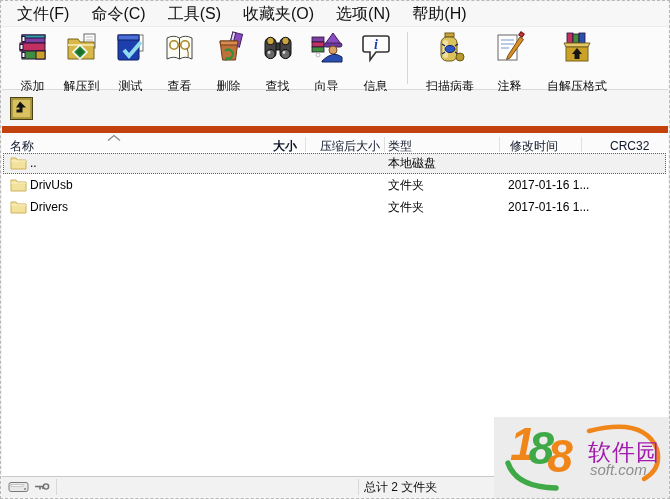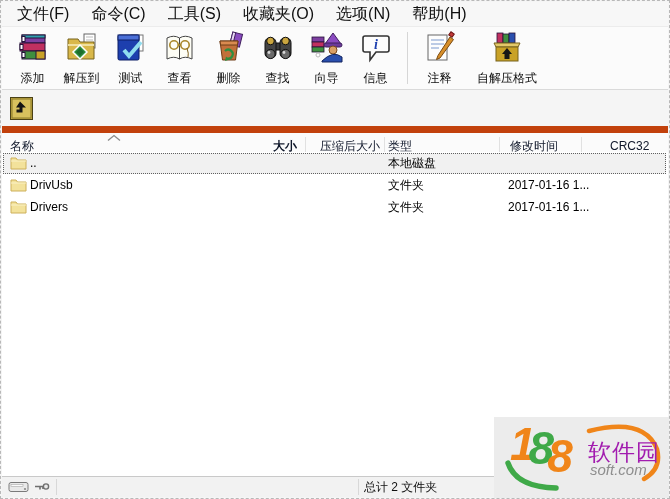--- a/index.html
+++ b/index.html
@@ -26,21 +26,21 @@
     background:#fbfbfb; border-bottom:1px solid #dadada;
     display:flex; align-items:flex-start; padding:4px 0 0 6px;
   }
   .tbtn {
     display:flex; flex-direction:column; align-items:center;
     min-width:49px; padding:0 2px; cursor:default;
   }
   .tbtn.wide { min-width:70px; }
   .tbtn.xwide { min-width:86px; }
   .ticon { width:34px; height:34px; display:block; }
-  .tlabel { font-size:12px; color:#101010; margin-top:5px; white-space:nowrap; }
+  .tlabel { font-size:12px; color:#101010; margin-top:13px; white-space:nowrap; }
   .tsep { width:1px; height:52px; background:#d6d6d6; margin:1px 7px 0 7px; }
   
   .addressbar { position:absolute; left:1px; right:1px; top:90px; height:35px; background:#f5f5f5; }
   .upbtn { position:absolute; left:8px; top:6px; width:23px; height:23px; padding:0; border:none; background:transparent; cursor:pointer; }
   
   .header {
     position:absolute; left:1px; right:1px; top:125px; height:26px;
     background:#fbfbfb; border-top:7px solid #c2410c; font-size:12px; color:#0f172a;
   }
   .hcell { position:absolute; top:0; height:26px; line-height:26px; white-space:nowrap; overflow:hidden; cursor:default; }
@@ -193,20 +193,36 @@
     <div class="tbtn">
       <svg class="ticon" viewBox="0 0 34 34">
         <path d="M6 5 h22 q2 0 2 2 v12 q0 2 -2 2 h-11 l-6 8 v-8 h-5 q-2 0 -2 -2 v-12 q0 -2 2 -2 z" fill="#fdfdfd" stroke="#333" stroke-width="1.6"></path>
         <text x="17" y="18" font-size="14" font-weight="bold" font-style="italic" fill="#1d3fae" text-anchor="middle" font-family="serif">i</text>
       </svg>
       <span class="tlabel">信息</span>
     </div>
 
     <div class="tsep"></div>
 
+    <div class="tbtn wide">
+      <svg class="ticon" viewBox="0 0 34 34">
+        <rect x="12" y="2" width="9" height="4" fill="#caa53f" stroke="#6e5a14"></rect>
+        <rect x="8" y="6" width="16" height="24" rx="6" fill="#dcc25e" stroke="#6e5a14"></rect>
+        <rect x="10" y="9" width="5" height="18" rx="2.5" fill="#efe0a0"></rect>
+        <ellipse cx="17" cy="18" rx="5" ry="3.6" fill="#2a55c8" stroke="#12245e"></ellipse>
+        <g stroke="#12245e" stroke-width="1.2">
+          <line x1="12" y1="15" x2="9" y2="13"></line>
+            <line x1="12" y1="21" x2="9" y2="23"></line>
+          <line x1="22" y1="15" x2="25" y2="13"></line>
+            <line x1="22" y1="21" x2="25" y2="23"></line>
+        </g>
+        <circle cx="27" cy="26" r="4" fill="#b89a30" stroke="#6e5a14"></circle>
+      </svg>
+      <span class="tlabel">扫描病毒</span>
+    </div>
 
     <div class="tbtn">
       <svg class="ticon" viewBox="0 0 34 34">
         <rect x="5" y="4" width="19" height="25" fill="#fdfdfd" stroke="#666"></rect>
         <g stroke="#9ab0d8" stroke-width="1.3">
           <line x1="8" y1="9" x2="21" y2="9"></line>
           <line x1="8" y1="13" x2="21" y2="13"></line>
           <line x1="8" y1="17" x2="16" y2="17"></line>
         </g>
         <rect x="26.5" y="1.5" width="4" height="4" fill="#c23a3a" stroke="#6e1414" transform="rotate(35 28.5 3.5)"></rect>

